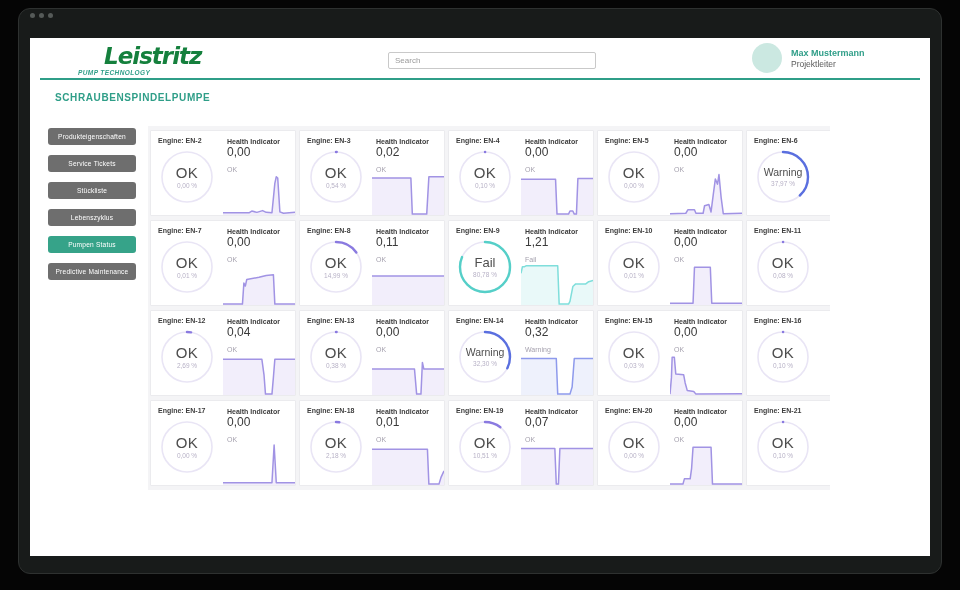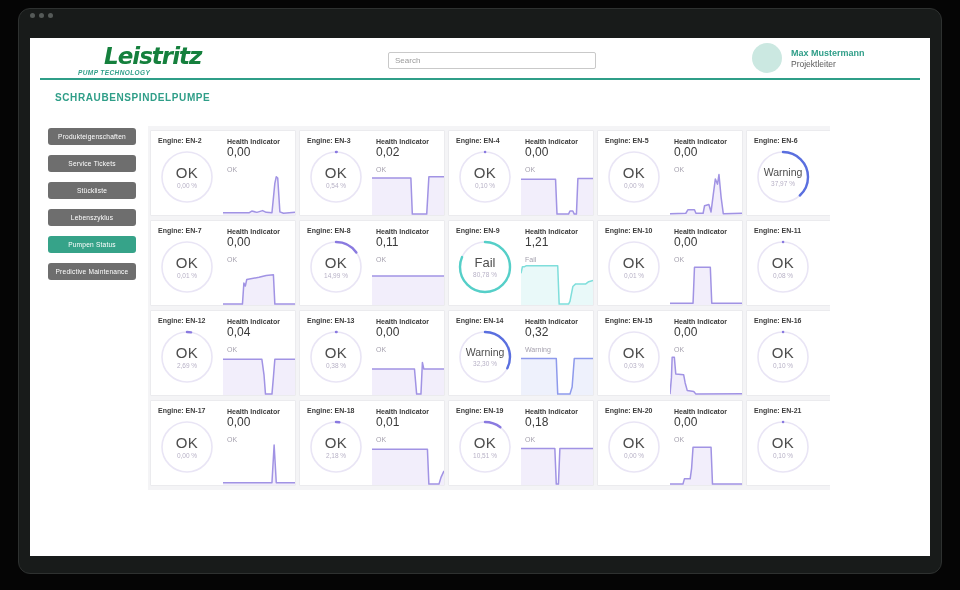--- a/index.html
+++ b/index.html
@@ -411,21 +411,21 @@
             <svg width="56" height="56" viewBox="0 0 56 56">
               <circle cx="28" cy="28" r="25" fill="none" stroke="#E9E5F5" stroke-width="1.6"></circle>
               <circle cx="28" cy="28" r="25" fill="none" stroke="#8A7AE0" stroke-width="2.4" stroke-linecap="round" stroke-dasharray="16.493361431346415 157.07963267948966" transform="rotate(-90 28 28)"></circle>
             </svg>
             <div class="gtext">
               <div class="gstatus s-OK">OK</div>
               <div class="gpct">10,51 %</div>
             </div>
           </div>
           <div class="hi-label">Health Indicator</div>
-          <div class="hi-value">0,18</div>
+          <div class="hi-value">0,07</div>
           <div class="hi-status">OK</div>
           <svg class="spark" viewBox="0 0 100 100" preserveAspectRatio="none">
             <path d="M0,17 L47,17 L49,98 L52,98 L54,17 L100,17 L100,104 L0,104 Z" fill="#F2EEFB" stroke="none"></path>
             <path d="M0,17 L47,17 L49,98 L52,98 L54,17 L100,17" fill="none" stroke="#A193E4" stroke-width="1.5" vector-effect="non-scaling-stroke" stroke-linejoin="round"></path>
           </svg>
         </div>
         <div class="card" style="left: 449px; top: 274px;">
           <div class="eng-label">Engine: EN-20</div>
           <div class="gauge">
             <svg width="56" height="56" viewBox="0 0 56 56">

